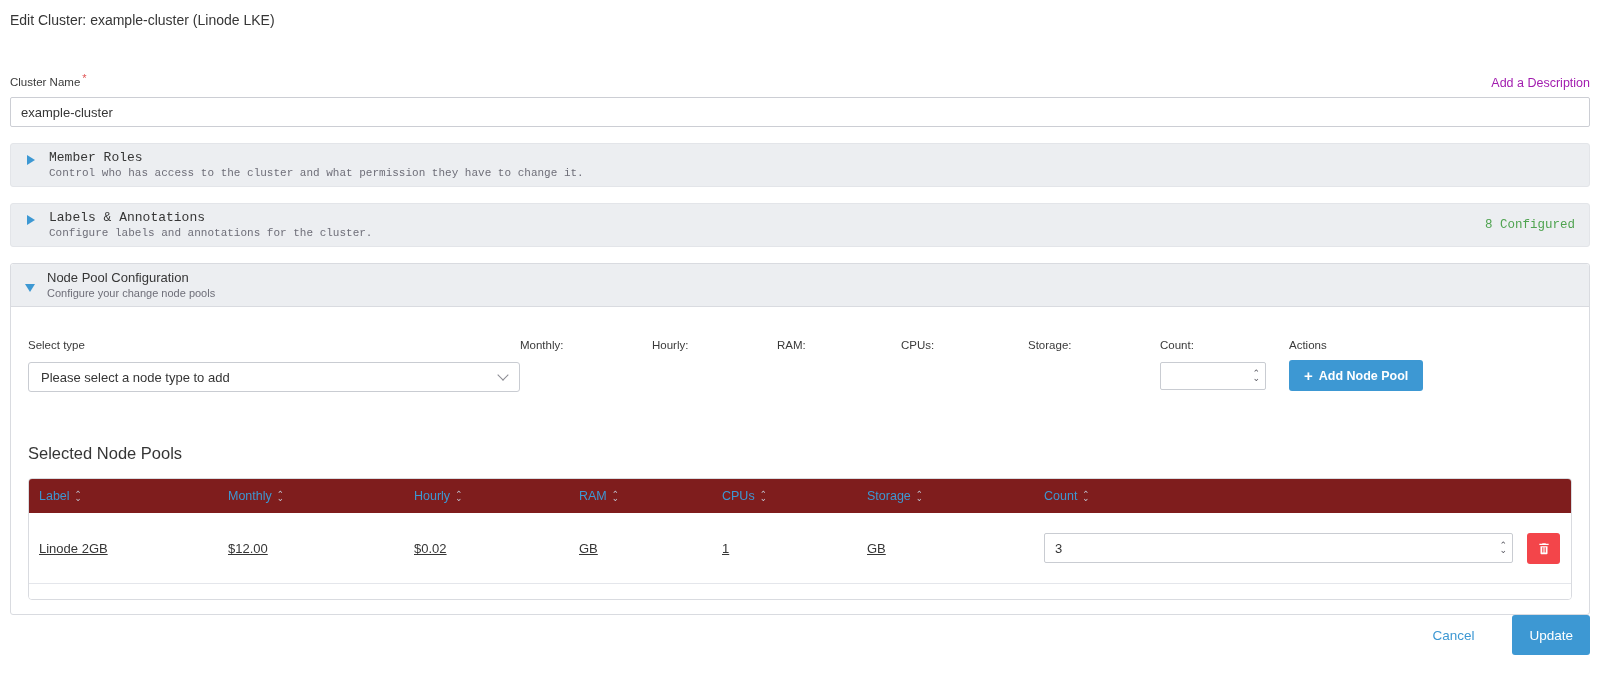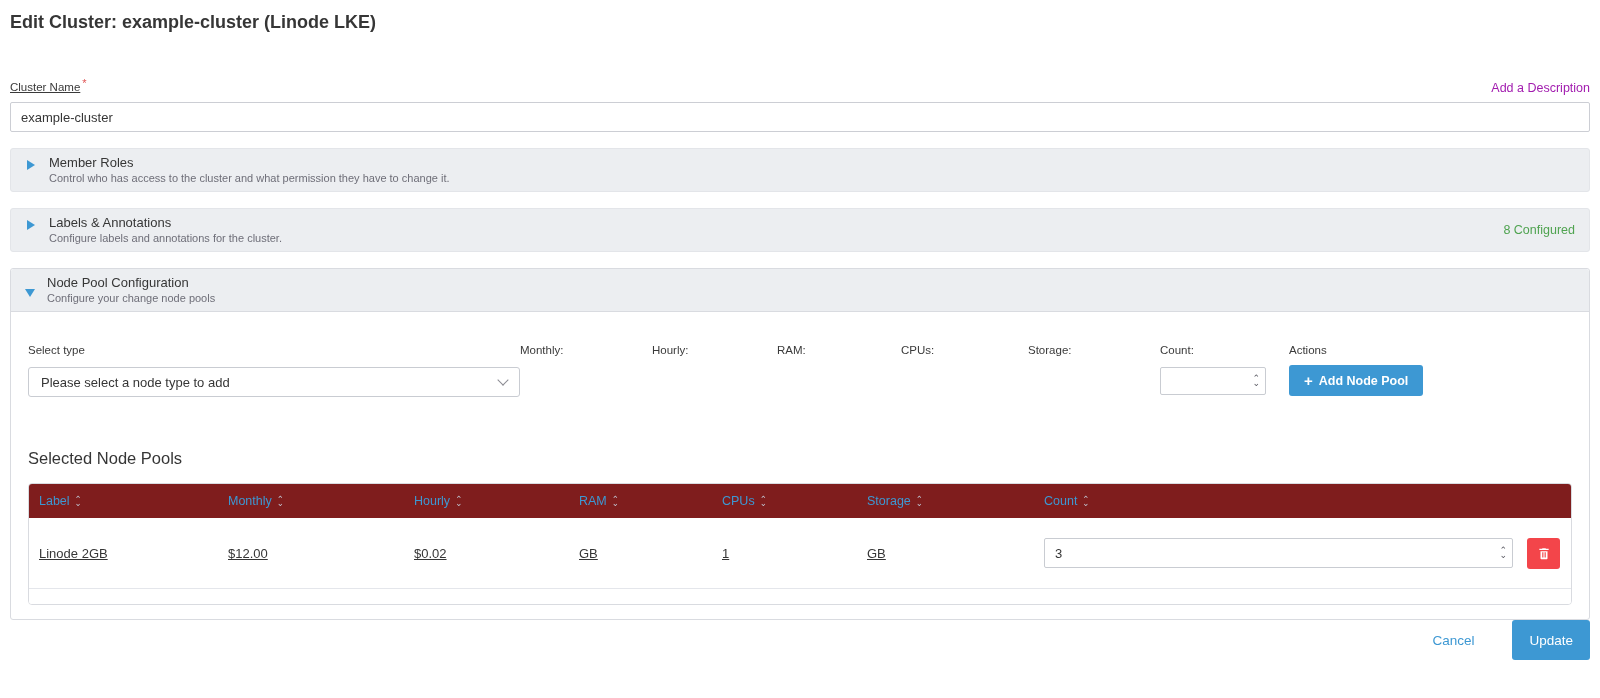--- a/index.html
+++ b/index.html
@@ -3,38 +3,38 @@
 <meta charset="utf-8">
 <style>
   * { box-sizing: border-box; }
   html,body { margin:0; padding:0; background:#ffffff; }
   body {
     width:1600px; height:698px; overflow:hidden;
     font-family:"Liberation Sans", sans-serif; color:#363636;
   }
   .page { padding:8px 10px 0 10px; }
 
-  .page-title { font-size:18px; font-weight:700; color:#363636; margin:4px 0 0 0; }
+  .page-title { font-size:14px; font-weight:400; color:#363636; margin:4px 0 0 0; }
 
   
   .name-row { display:flex; justify-content:space-between; align-items:flex-end; margin-top:44px; }
-  .field-label { font-size:11.5px; color:#3a3a3a;text-decoration:underline; }
+  .field-label { font-size:11.5px; color:#3a3a3a; }
   .required-marker { color:#e05353; font-size:11px; vertical-align:top; margin-left:2px; }
   .link { color:#a21caf; font-size:12.5px; cursor:pointer; text-decoration:none; }
 
   .text-input {
     margin-top:7px; width:100%; height:30px; border:1px solid #ccced4; border-radius:2px;
     font:13px "Liberation Sans", sans-serif; color:#363636; padding:0 10px; outline:none; background:#fff;
   }
 
   
   .accordion {
     margin-top:16px; background:#eceef1; border:1px solid #e3e5e9; border-radius:3px;
     padding:6px 14px 7px 14px; display:flex; align-items:center; justify-content:space-between;
-    min-height:41px; cursor:pointer;
+    min-height:41px; cursor:pointer;font-family:Liberation Mono, monospace;
   }
   .acc-left { display:flex; align-items:flex-start; }
   .tri-right { width:0; height:0; border-top:5px solid transparent; border-bottom:5px solid transparent;
     border-left:8px solid #3d98d3; margin:5px 14px 0 2px; }
   .tri-down { width:0; height:0; border-left:5px solid transparent; border-right:5px solid transparent;
     border-top:8px solid #3d98d3; margin:6px 12px 0 0; }
   .acc-title { font-size:13px; color:#363636; line-height:16px; }
   .acc-sub { font-size:11px; color:#6e6e78; margin-top:1px; }
   .configured { color:#4fa350; font-size:12.5px; }
 

